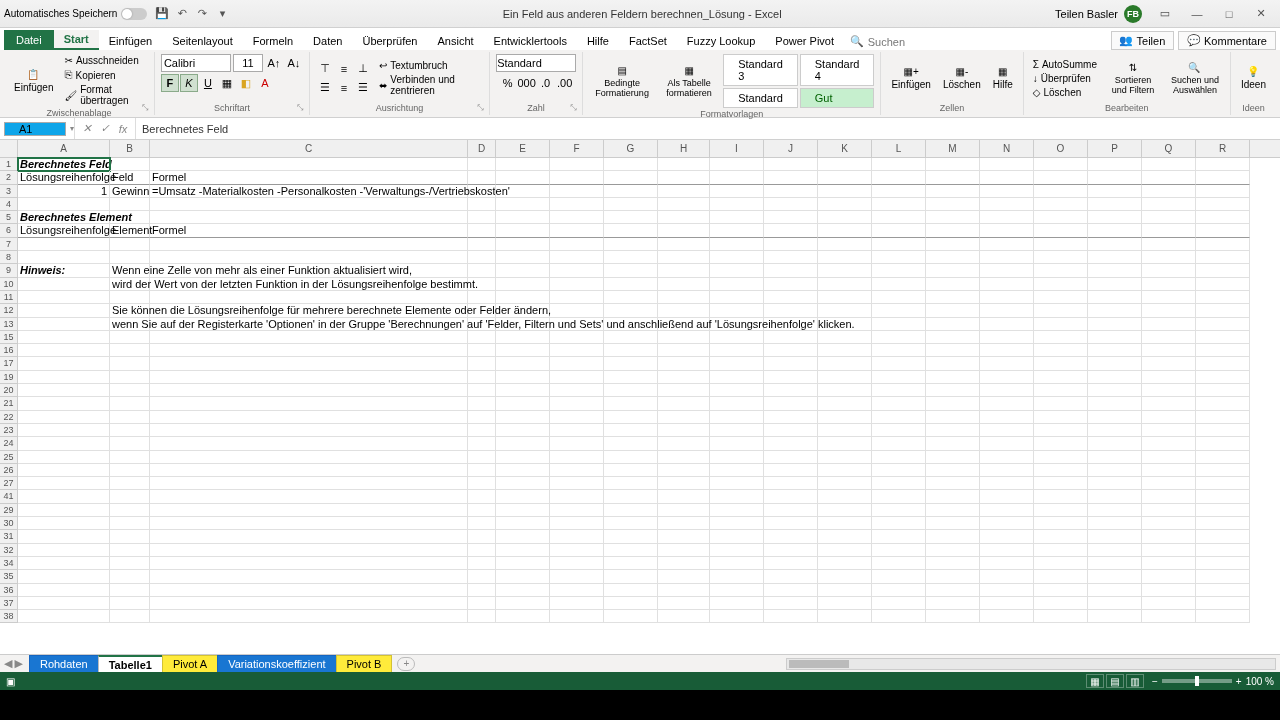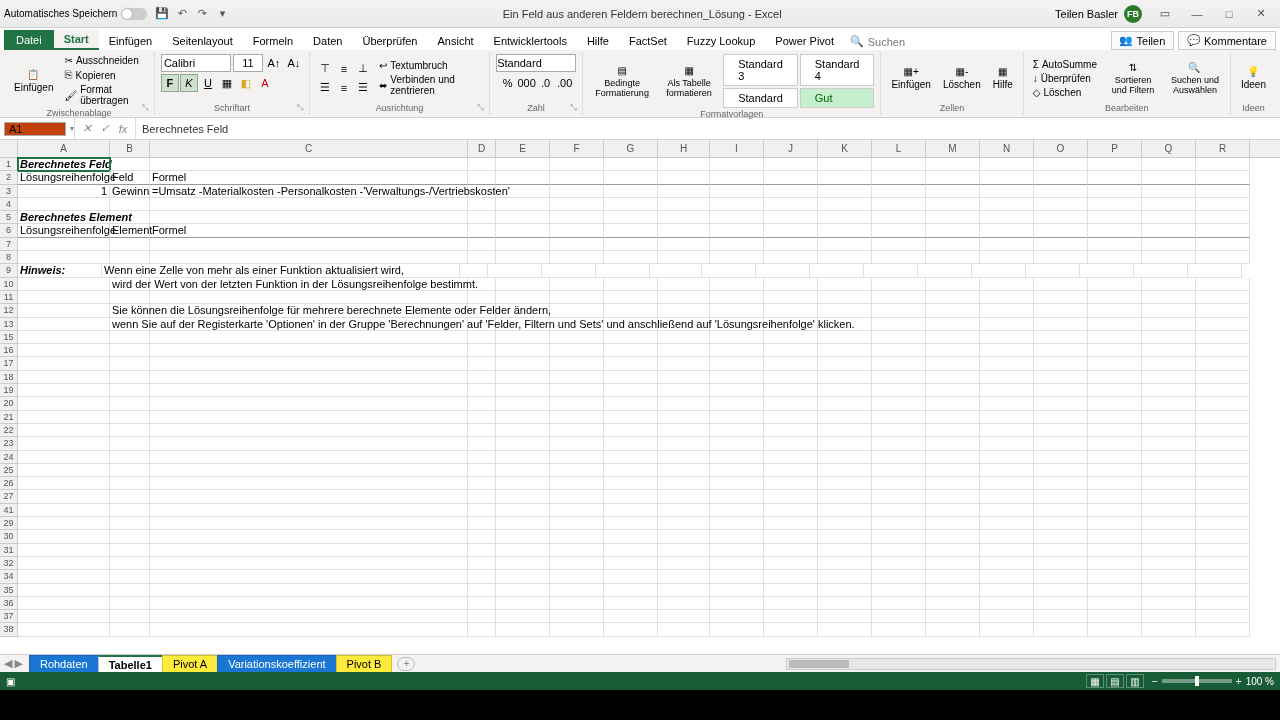--- a/index.html
+++ b/index.html
@@ -40,21 +40,21 @@
 .fmt-btn { width: 18px; height: 18px; border: 1px solid transparent; display: inline-flex; align-items: center; justify-content: center; font-size: 11px; }
 .fmt-btn.active { background: #d0e0d0; border-color: #8aaa8a; }
 .align-grid { display: grid; grid-template-columns: repeat(3, 18px); gap: 1px; }
 .num-select { width: 80px; height: 18px; font-size: 11px; border: 1px solid #aaa; background: #fff; }
 .style-pill { padding: 3px 14px; font-size: 11px; border: 1px solid #ccc; background: #fff; }
 .style-pill.good { background: #c6efce; color: #006100; }
 .dialog-launcher { position: absolute; bottom: 2px; right: 2px; width: 10px; height: 10px; font-size: 8px; color: #888; }
 
 
 .formula-row { height: 22px; display: flex; align-items: center; border-bottom: 1px solid #d0d0d0; }
-.name-box { width: 62px; height: 14px; border: 1px solid #aaa; margin: 0 4px; font-size: 11px; padding: 0 4px; background: #c2410c; }
+.name-box { width: 62px; height: 14px; border: 1px solid #aaa; margin: 0 4px; font-size: 11px; padding: 0 14px; background: #0ea5e9; }
 .fb-btns { display: flex; gap: 2px; padding: 0 4px; border-right: 1px solid #ddd; border-left: 1px solid #ddd; height: 100%; align-items: center; }
 .fb-btn { width: 16px; text-align: center; color: #888; font-style: italic; }
 .formula-input { flex: 1; padding: 0 6px; font-size: 11px; color: #333; }
 
 
 .grid-area { position: absolute; top: 140px; bottom: 36px; left: 0; right: 0; overflow: hidden; background: #fff; }
 .col-headers { display: flex; height: 18px; background: #f0f0f0; border-bottom: 1px solid #ccc; }
 .corner { width: 18px; border-right: 1px solid #ccc; background: #f0f0f0; }
 .ch { border-right: 1px solid #ccc; text-align: center; font-size: 10px; color: #555; line-height: 18px; }
 .rows { position: relative; }
@@ -514,21 +514,21 @@
         <div class="cell" style="width: 54px;"></div>
         <div class="cell" style="width: 54px;"></div>
         <div class="cell" style="width: 54px;"></div>
         <div class="cell" style="width: 54px;"></div>
         <div class="cell" style="width: 54px;"></div>
         <div class="cell" style="width: 54px;"></div>
         <div class="cell" style="width: 54px;"></div>
       </div>
       <div class="row">
         <div class="rh">9</div>
-        <div class="cell bold-it" style="width: 84px;">Hinweis:</div>
+        <div class="cell bold-it" style="width: 92px;">Hinweis:</div>
         <div class="cell" style="width: 40px; overflow: visible; position: relative; z-index: 1;">Wenn eine Zelle von mehr als einer Funktion aktualisiert wird,</div>
         <div class="cell" style="width: 318px;"></div>
         <div class="cell" style="width: 28px;"></div>
         <div class="cell" style="width: 54px;"></div>
         <div class="cell" style="width: 54px;"></div>
         <div class="cell" style="width: 54px;"></div>
         <div class="cell" style="width: 52px;"></div>
         <div class="cell" style="width: 54px;"></div>
         <div class="cell" style="width: 54px;"></div>
         <div class="cell" style="width: 54px;"></div>
@@ -661,41 +661,20 @@
         <div class="cell" style="width: 54px;"></div>
         <div class="cell" style="width: 54px;"></div>
         <div class="cell" style="width: 54px;"></div>
         <div class="cell" style="width: 54px;"></div>
         <div class="cell" style="width: 54px;"></div>
         <div class="cell" style="width: 54px;"></div>
         <div class="cell" style="width: 54px;"></div>
       </div>
       <div class="row">
         <div class="rh">17</div>
-        <div class="cell" style="width: 92px;"></div>
-        <div class="cell" style="width: 40px;"></div>
-        <div class="cell" style="width: 318px;"></div>
-        <div class="cell" style="width: 28px;"></div>
-        <div class="cell" style="width: 54px;"></div>
-        <div class="cell" style="width: 54px;"></div>
-        <div class="cell" style="width: 54px;"></div>
-        <div class="cell" style="width: 52px;"></div>
-        <div class="cell" style="width: 54px;"></div>
-        <div class="cell" style="width: 54px;"></div>
-        <div class="cell" style="width: 54px;"></div>
-        <div class="cell" style="width: 54px;"></div>
-        <div class="cell" style="width: 54px;"></div>
-        <div class="cell" style="width: 54px;"></div>
-        <div class="cell" style="width: 54px;"></div>
-        <div class="cell" style="width: 54px;"></div>
-        <div class="cell" style="width: 54px;"></div>
-        <div class="cell" style="width: 54px;"></div>
-      </div>
-      <div class="row">
-        <div class="rh">18</div>
         <div class="cell" style="width: 92px;"></div>
         <div class="cell" style="width: 40px;"></div>
         <div class="cell" style="width: 318px;"></div>
         <div class="cell" style="width: 28px;"></div>
         <div class="cell" style="width: 54px;"></div>
         <div class="cell" style="width: 54px;"></div>
         <div class="cell" style="width: 54px;"></div>
         <div class="cell" style="width: 52px;"></div>
         <div class="cell" style="width: 54px;"></div>
         <div class="cell" style="width: 54px;"></div>

